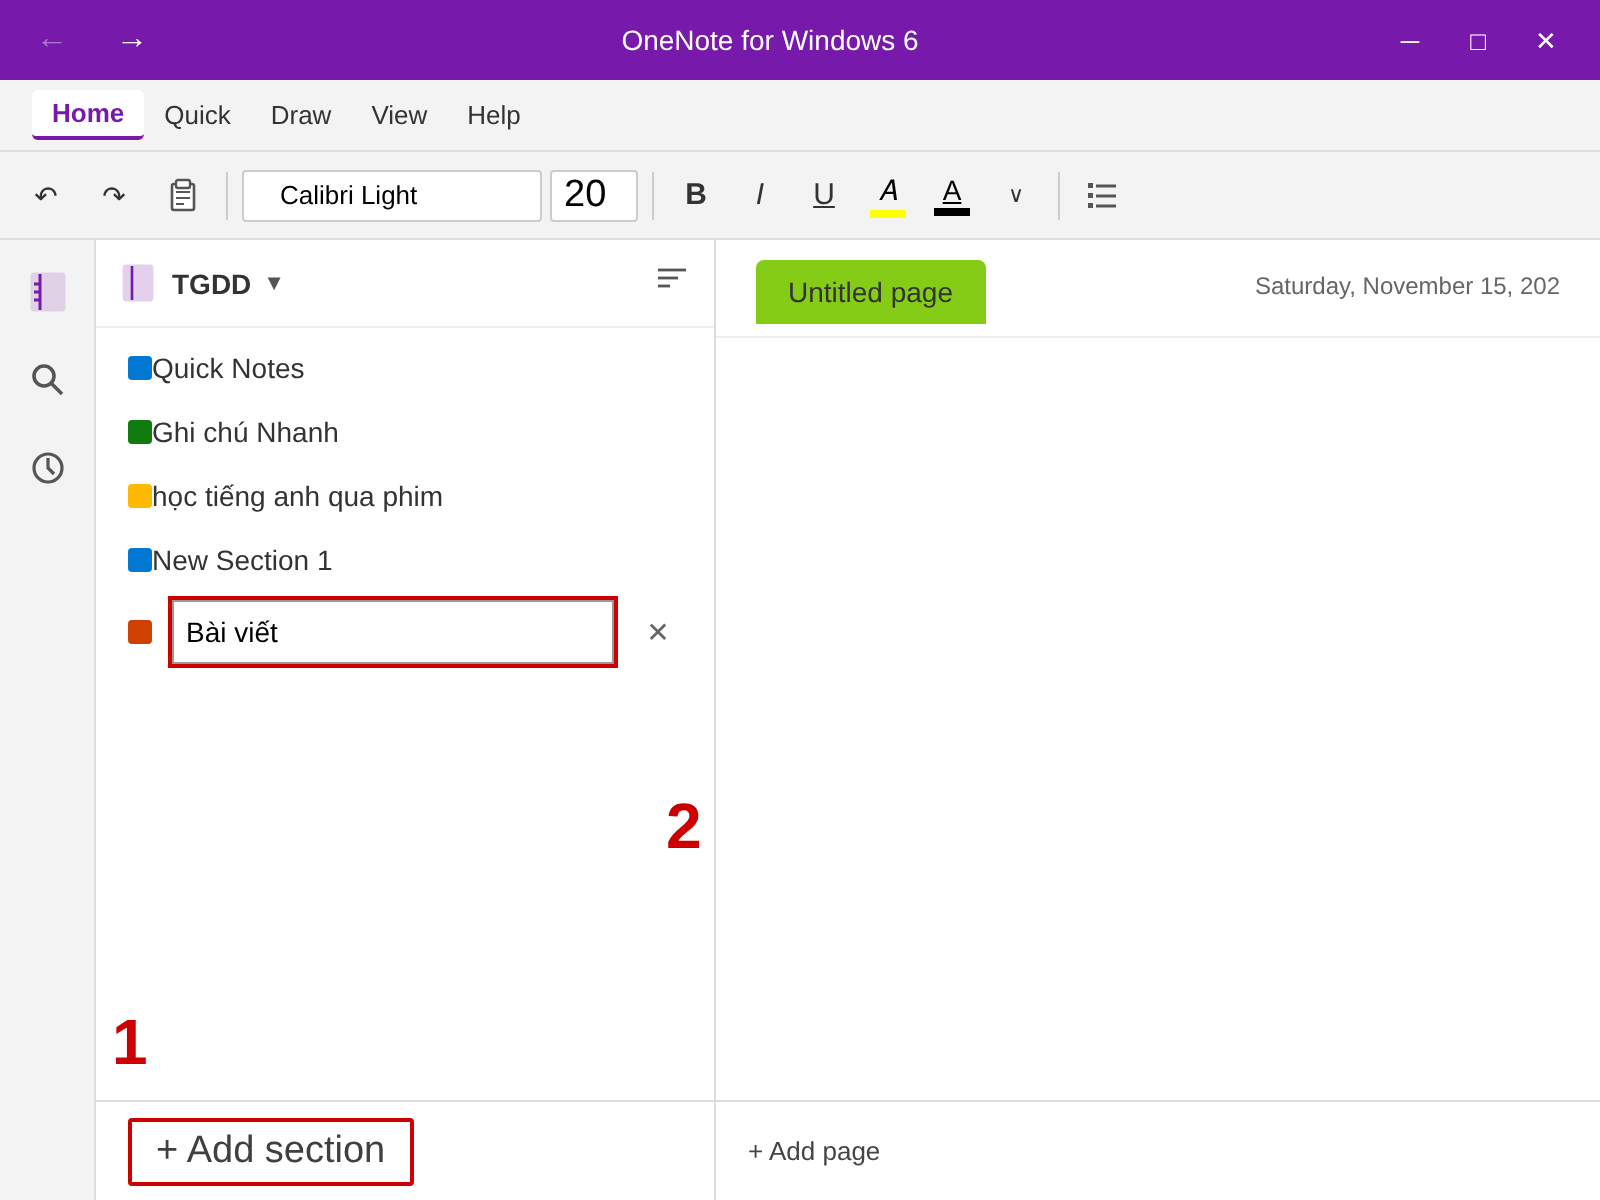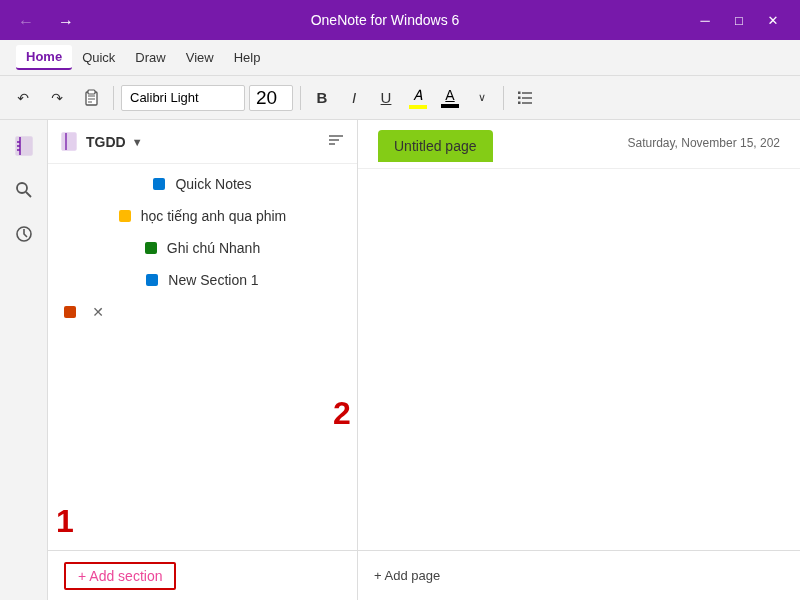--- a/index.html
+++ b/index.html
@@ -61,22 +61,22 @@
       gap: 4px;
       border-bottom: 1px solid #ddd;
     }
     .toolbar-btn {
       background: none; border: none; cursor: pointer;
       width: 30px; height: 30px; display: flex; align-items: center;
       justify-content: center; border-radius: 3px; font-size: 14px; color: #333;
     }
     .toolbar-divider { width: 1px; height: 24px; background: #ccc; margin: 0 3px; }
     .font-box {
-      border: 1px solid #ccc; background: white; padding: 2px 8px;
-      font-size: 13px; width: 124px; height: 26px; display: flex; align-items: center;
+      border: 1px solid #ccc; background: white; padding: 2px 18px;
+      font-size: 13px; width: 150px; height: 26px; display: flex; align-items: center;
       cursor: pointer; border-radius: 2px;
     }
     .size-box {
       border: 1px solid #ccc; background: white; padding: 2px 6px;
       font-size: 19px; width: 44px; height: 26px; display: flex; align-items: center;
       cursor: pointer; border-radius: 2px;
     }
     .fmt-btn {
       background: none; border: none; cursor: pointer;
       width: 28px; height: 28px; font-size: 15px;
@@ -133,22 +133,22 @@
       gap: 44px;
     }
     .notebook-title {
       display: flex; align-items: center; gap: 6px;
       font-size: 14px; font-weight: 600; color: #333; cursor: pointer;
     }
     .sort-btn { background: none; border: none; cursor: pointer; font-size: 16px; color: #555; }
 
     .sections-list { flex: 1; overflow-y: auto; padding: 4px 0; }
     .section-item {
-      display: flex; align-items: center; gap: 10px;
-      padding: 8px 16px; cursor: pointer; font-size: 14px; color: #333; justify-content: center;
+      display: flex; align-items: center; 
+      padding: 8px 16px; cursor: pointer; font-size: 14px; color: #333;
     }
     .section-dot {
       width: 12px; height: 12px; border-radius: 2px; flex-shrink: 0;
     }
     .section-edit-row {
       display: flex; align-items: center; gap: 10px;
       padding: 4px 16px; cursor: pointer;
     }
     .section-edit-input {
       border: 1px solid #999; outline: 2px solid #c00; background: white;
@@ -173,22 +173,22 @@
     
     .sidebar-footer {
       height: 50px;
       display: flex;
       align-items: center;
       padding: 0 16px;
       border-top: 1px solid #ddd;
     }
     .add-section-btn {
       display: flex; align-items: center; gap: 6px;
-      background: none; border: 2px solid #c00; color: #ec4899;
-      padding: 4px 12px; cursor: pointer; font-size: 14px;
+      background: none; border: 2px solid #c00; color: #404040;
+      padding: 4px 12px; cursor: pointer; font-size: 19px;
       border-radius: 2px; font-weight: 500;
     }
 
     
     .content-area {
       flex: 1;
       background: #fff;
       display: flex;
       flex-direction: column;
     }
@@ -345,34 +345,35 @@
           </svg>
         </button>
       </div>
 
       <div class="sections-list">
         <div class="section-item">
           <div class="section-dot" style="background:#0078d4;"></div>
           <span>Quick Notes</span>
         </div>
         <div class="section-item">
+          <div class="section-dot" style="background:#107c10;"></div>
+          <span>Ghi chú Nhanh</span>
+        </div>
+        <div class="section-item">
           <div class="section-dot" style="background:#ffb900;"></div>
           <span>học tiếng anh qua phim</span>
-        </div>
-        <div class="section-item">
-          <div class="section-dot" style="background:#107c10;"></div>
-          <span>Ghi chú Nhanh</span>
         </div>
         <div class="section-item">
           <div class="section-dot" style="background:#0078d4;"></div>
           <span>New Section 1</span>
         </div>
 
         <div class="section-edit-row">
           <div class="section-dot" style="background:#d04000;"></div>
+          <input class="section-edit-input" value="Bài viết" style="">
           <button class="section-edit-clear">✕</button>
         </div>
       </div>
 
       <div class="sidebar-footer">
         <button class="add-section-btn">+ Add section</button>
       </div>
     </div>
 
     <div class="content-area">

